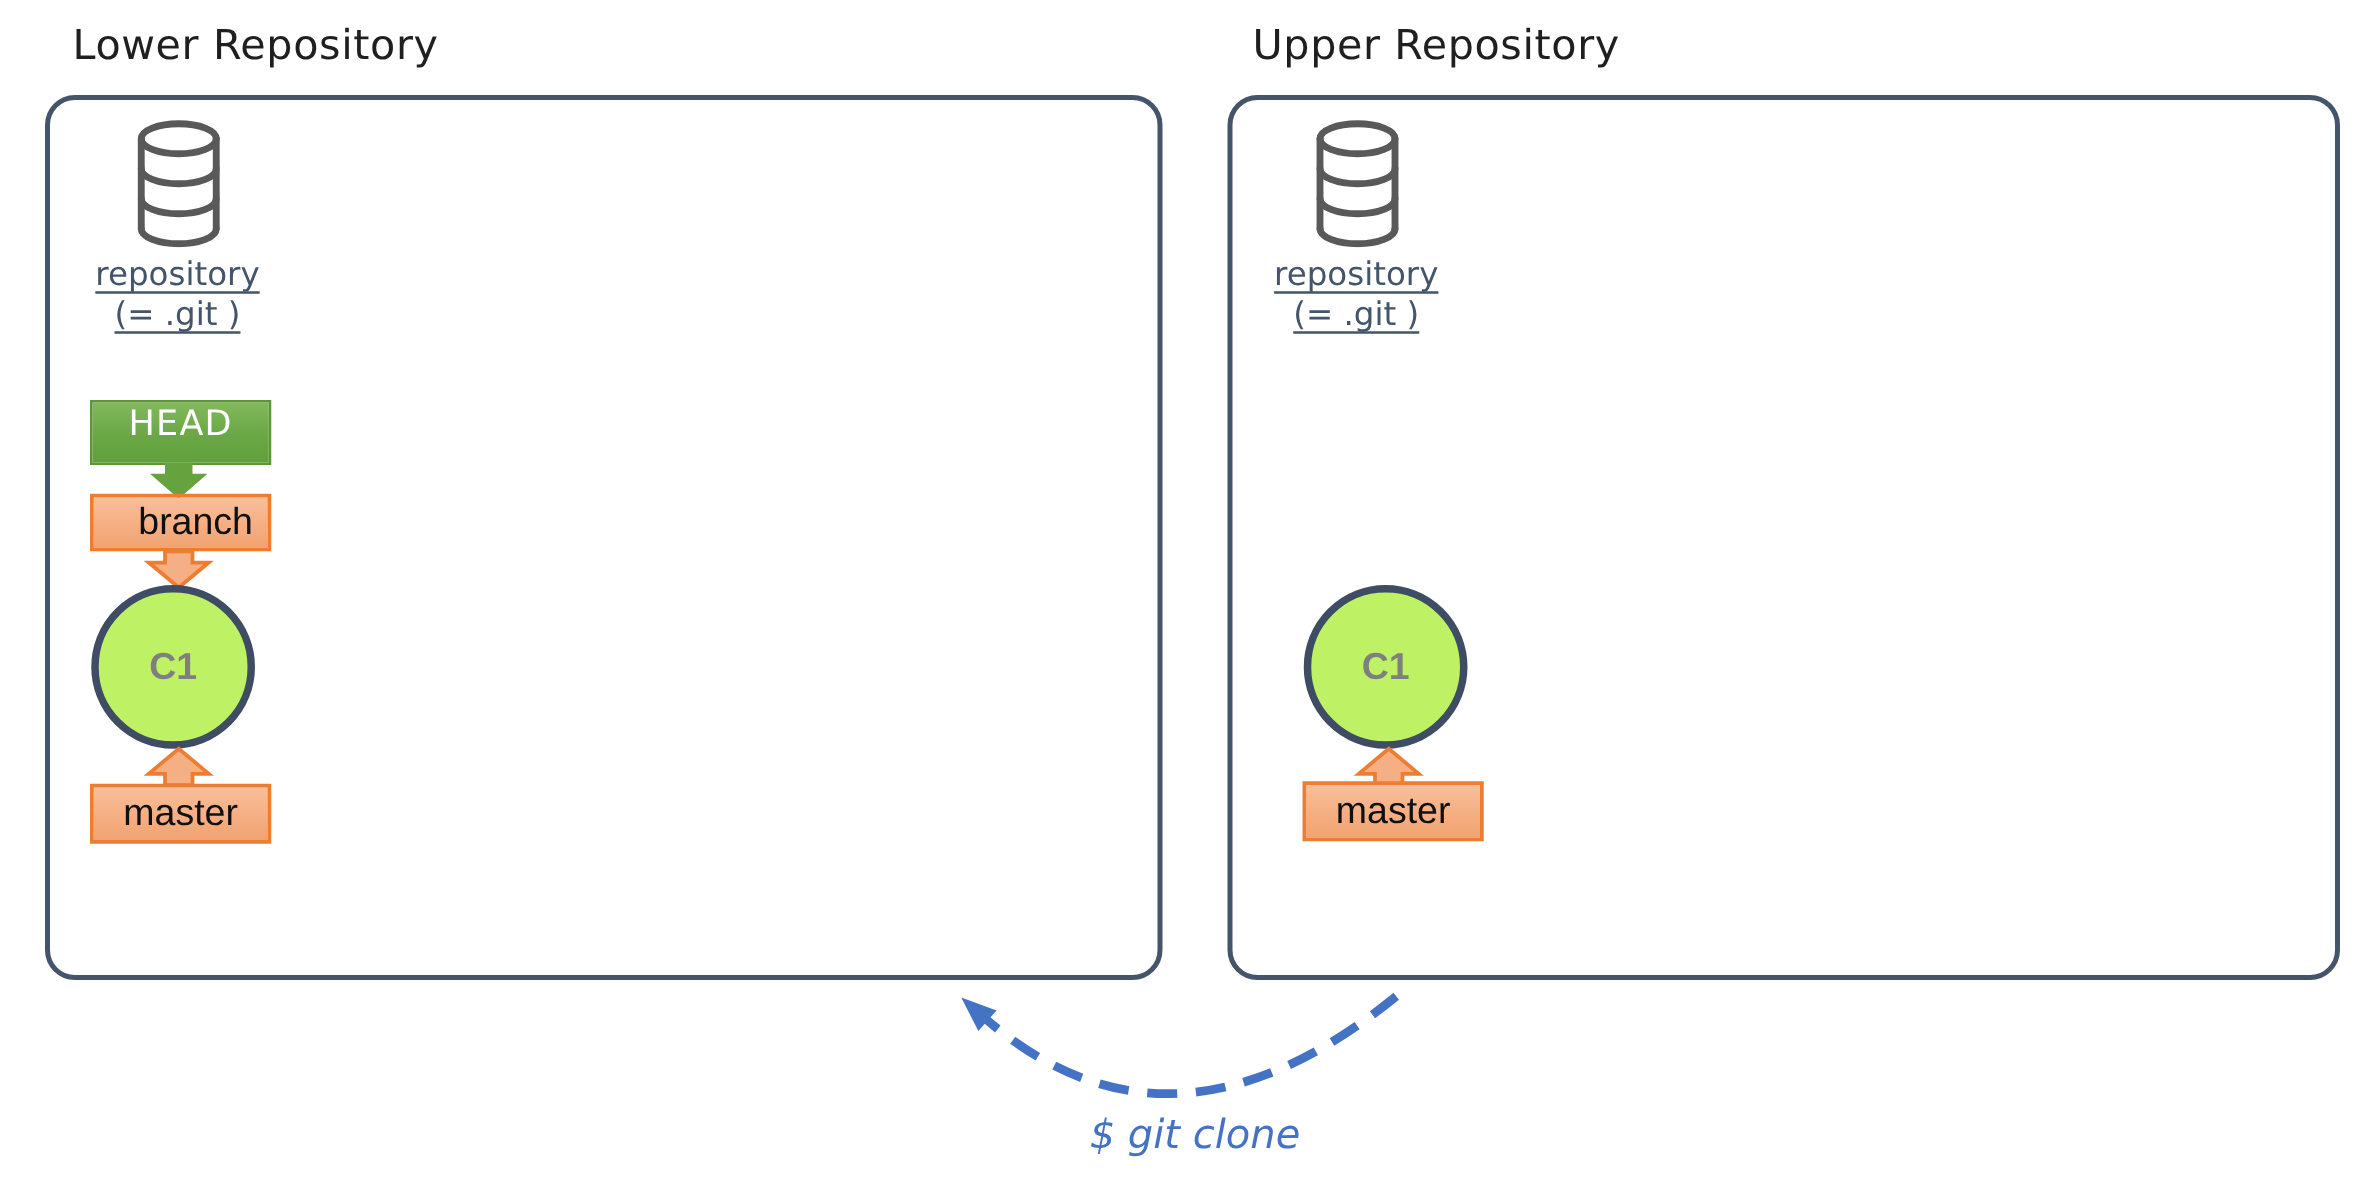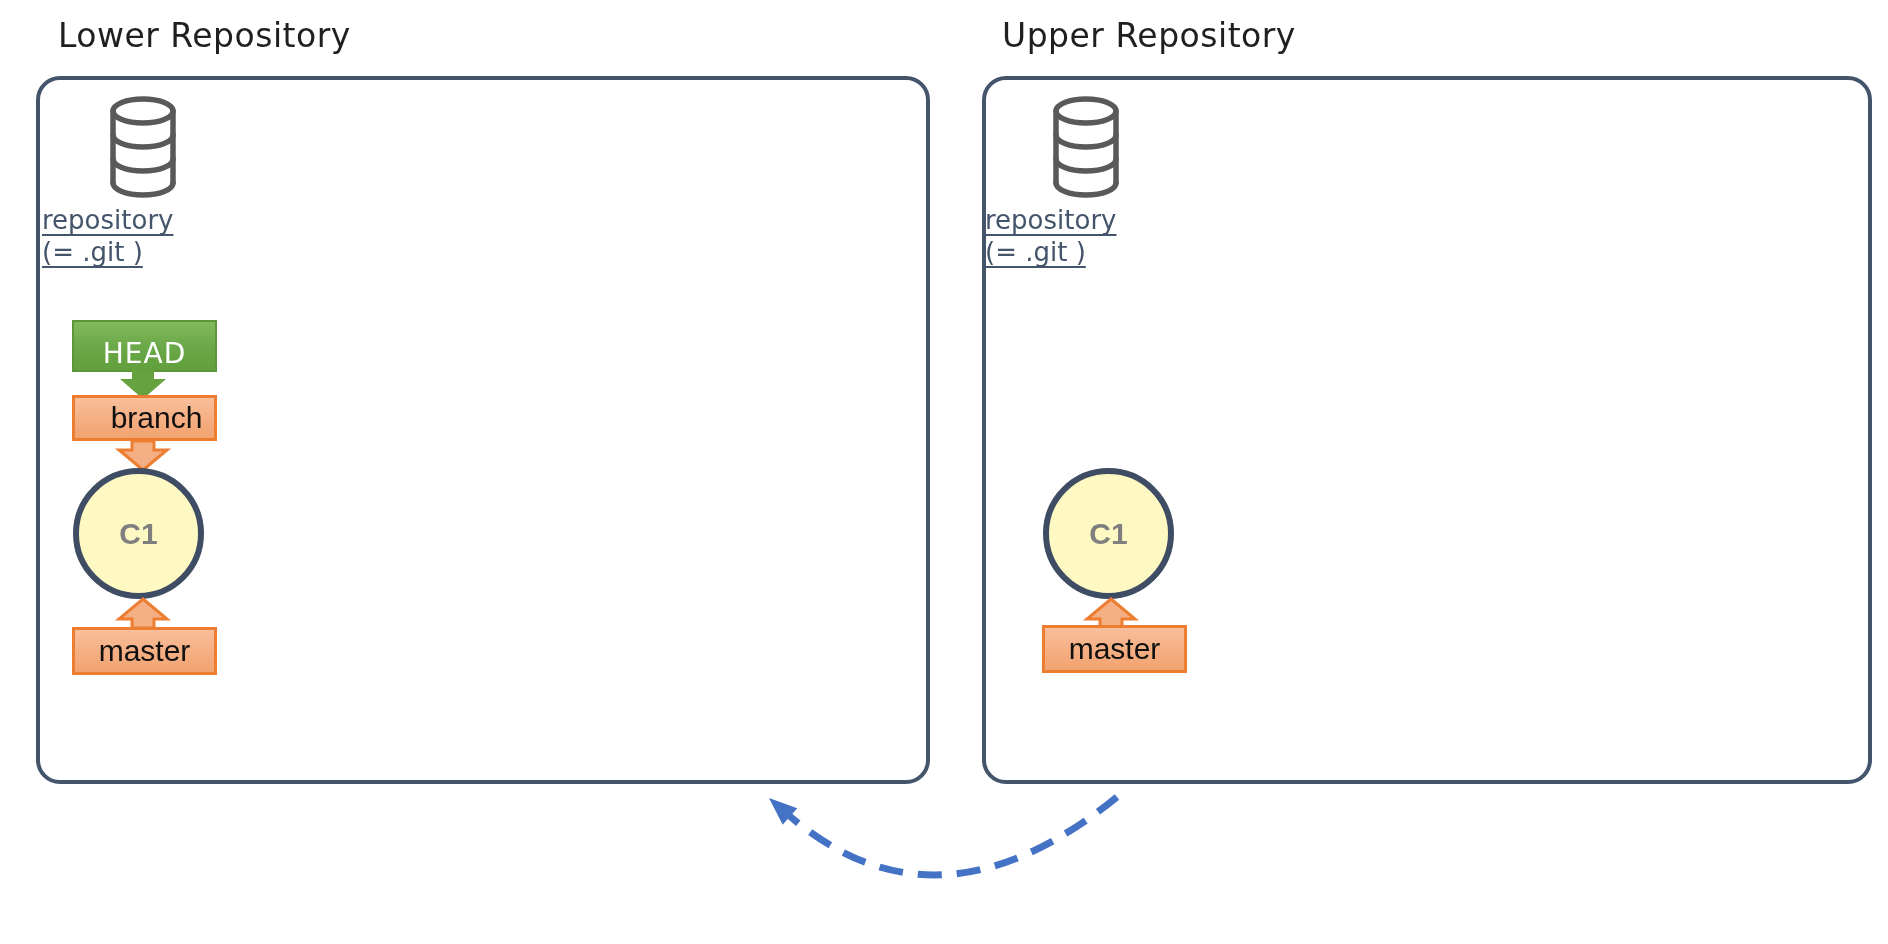--- a/index.html
+++ b/index.html
@@ -11,44 +11,44 @@
 
   .repo-title{
     font-size:33px;color:#1f1f1f;letter-spacing:0.5px;white-space:nowrap;
   }
   .repo-box{
     border:4px solid var(--slate);border-radius:24px;background:#fff;
     box-sizing:border-box;
   }
   .db-icon svg{display:block;}
   .storage-label{
-    width:200px;text-align:left;font-size:26px;line-height:1.24;
+    width:200px;text-align:center;font-size:26px;line-height:1.24;
     color:var(--slate);
   }
   .storage-label span{
     text-decoration:underline;text-decoration-thickness:2px;text-underline-offset:5px;
   }
   .head-box{
     width:145px;height:52px;box-sizing:border-box;
     background:linear-gradient(180deg,#82b95c 0%,#6aa746 55%,#61a03c 100%);
     border:2px solid #5d9638;
     color:#fff;font-size:28px;letter-spacing:1px;
-    display:flex;align-items:flex-end;justify-content:center;
+    display:flex;align-items:flex-start;justify-content:center;
   }
   .ref-box{
     width:145px;height:48px;box-sizing:border-box;
     background:linear-gradient(180deg,#f8bf9b 0%,#f5ae82 55%,#f2a371 100%);
     border:3px solid var(--orange);
     color:#101010;font-size:30px;
     font-family:"Liberation Sans", sans-serif;
     display:flex;align-items:center;justify-content:center;
   }
   .commit-circle{
     width:131px;height:131px;box-sizing:border-box;border-radius:50%;
-    background:#fef9c3;border:6px solid var(--circle-border);
+    background:#bef264;border:6px solid var(--circle-border);
     display:flex;align-items:center;justify-content:center;
     font-family:"Liberation Sans", sans-serif;
     font-weight:bold;font-size:30px;color:var(--commit-gray);
   }
   .cmd-text{
     font-style:italic;font-size:33px;color:var(--accent-blue);white-space:nowrap;
   }
   .clone-text{
     font-style:italic;font-size:32px;color:var(--accent-blue);
     width:260px;text-align:center;
@@ -144,14 +144,15 @@
 
   <div class="abs ref-box" style="left:1042px;top:625px;">
     <span>master</span>
   </div>
 
   <svg class="abs" style="left:0;top:0;pointer-events:none;" width="1888" height="944">
     <path d="M 1117 797 Q 935 945 785 812" fill="none" stroke="#4472C4" stroke-width="7" stroke-dasharray="24 15"></path>
     <polygon points="0,0 -28,-11 -28,11" fill="#4472C4" transform="translate(769,798) rotate(221.5)"></polygon>
   </svg>
 
+  <div class="abs clone-text" style="left:826px;top:888px;">$ git clone</div>
 
 </div>
 
 </body></html>

